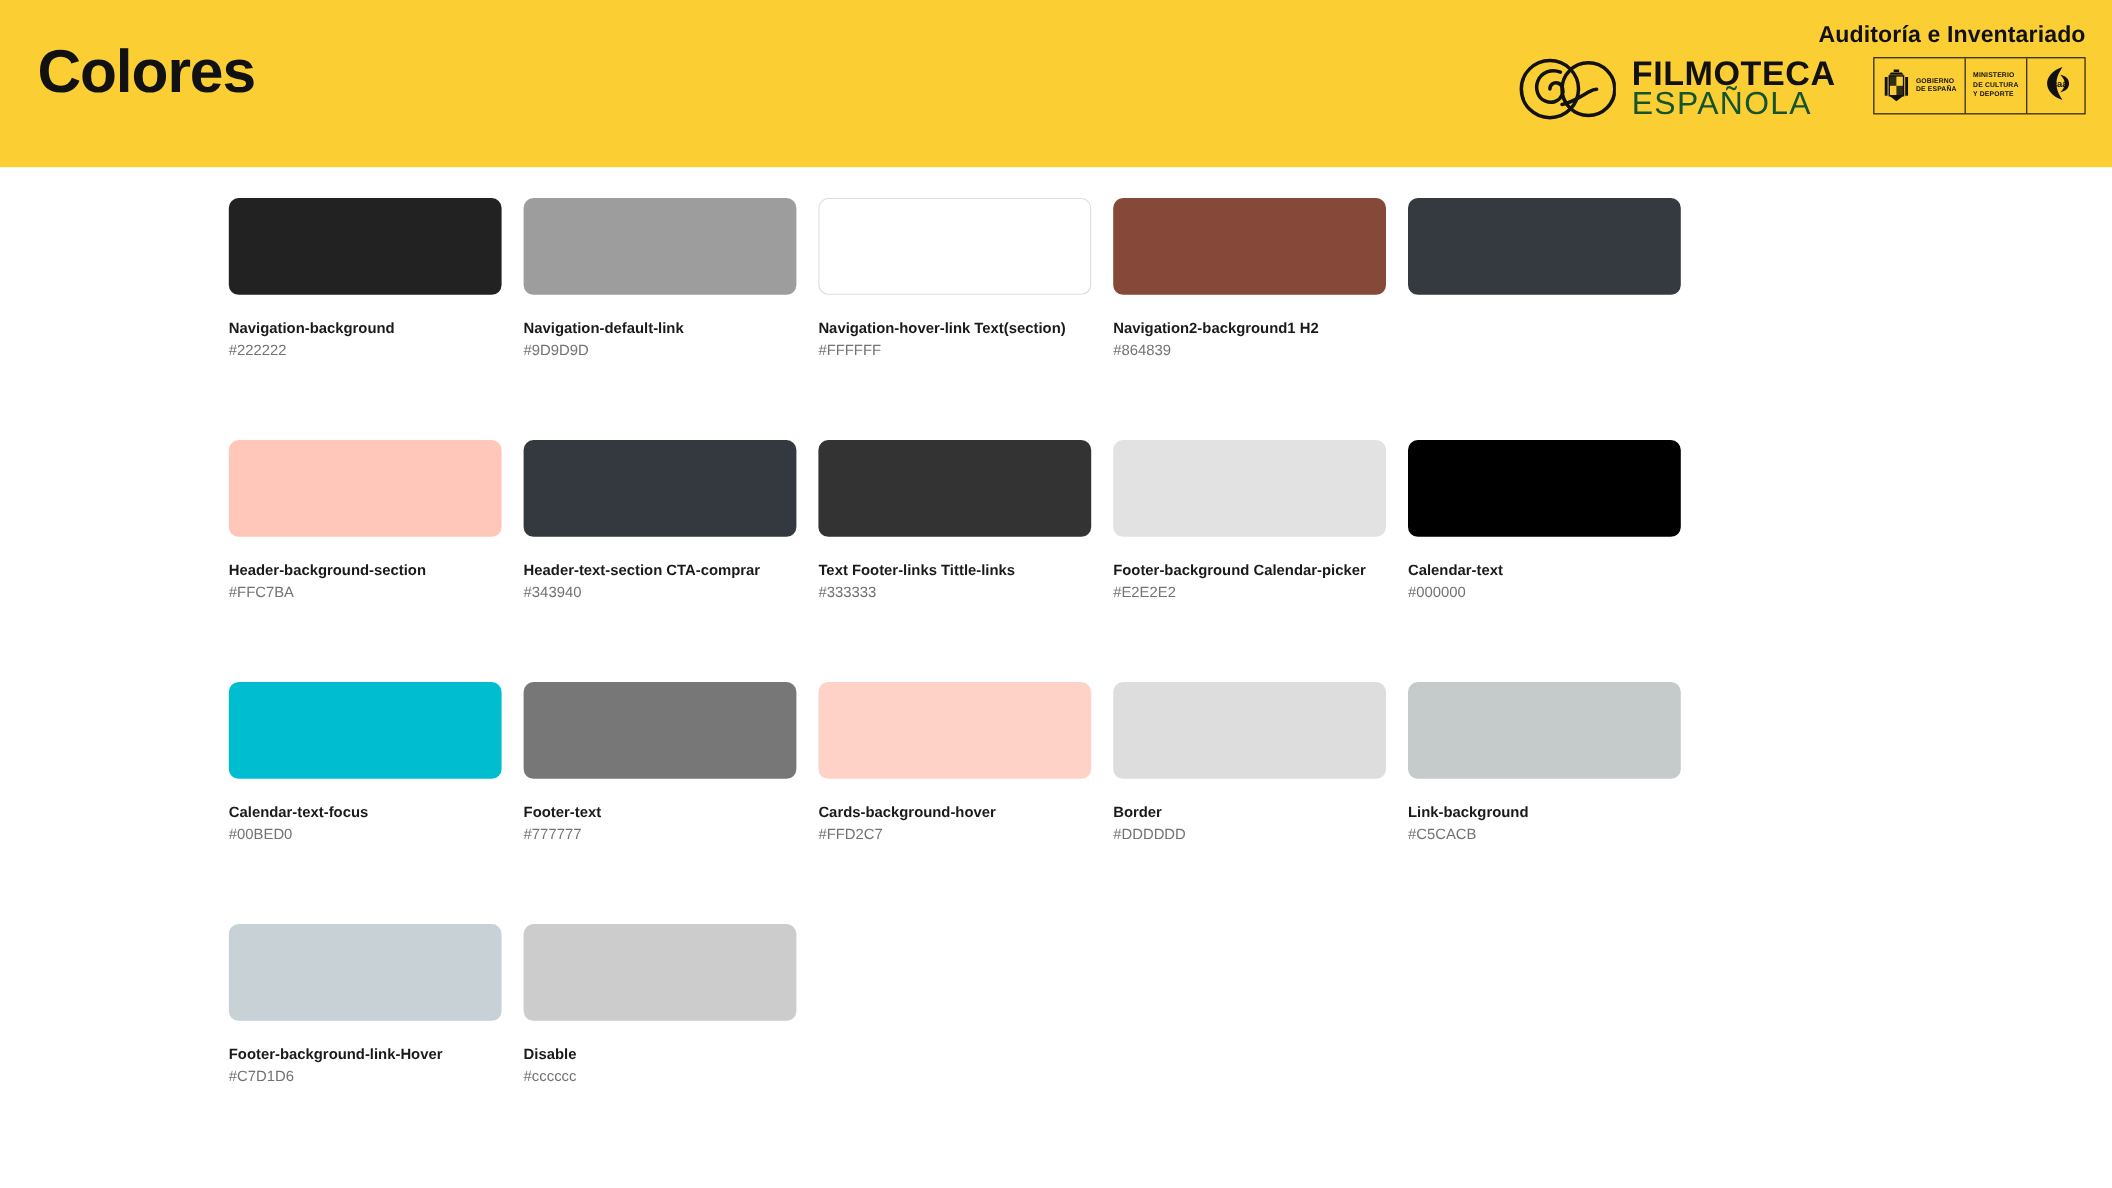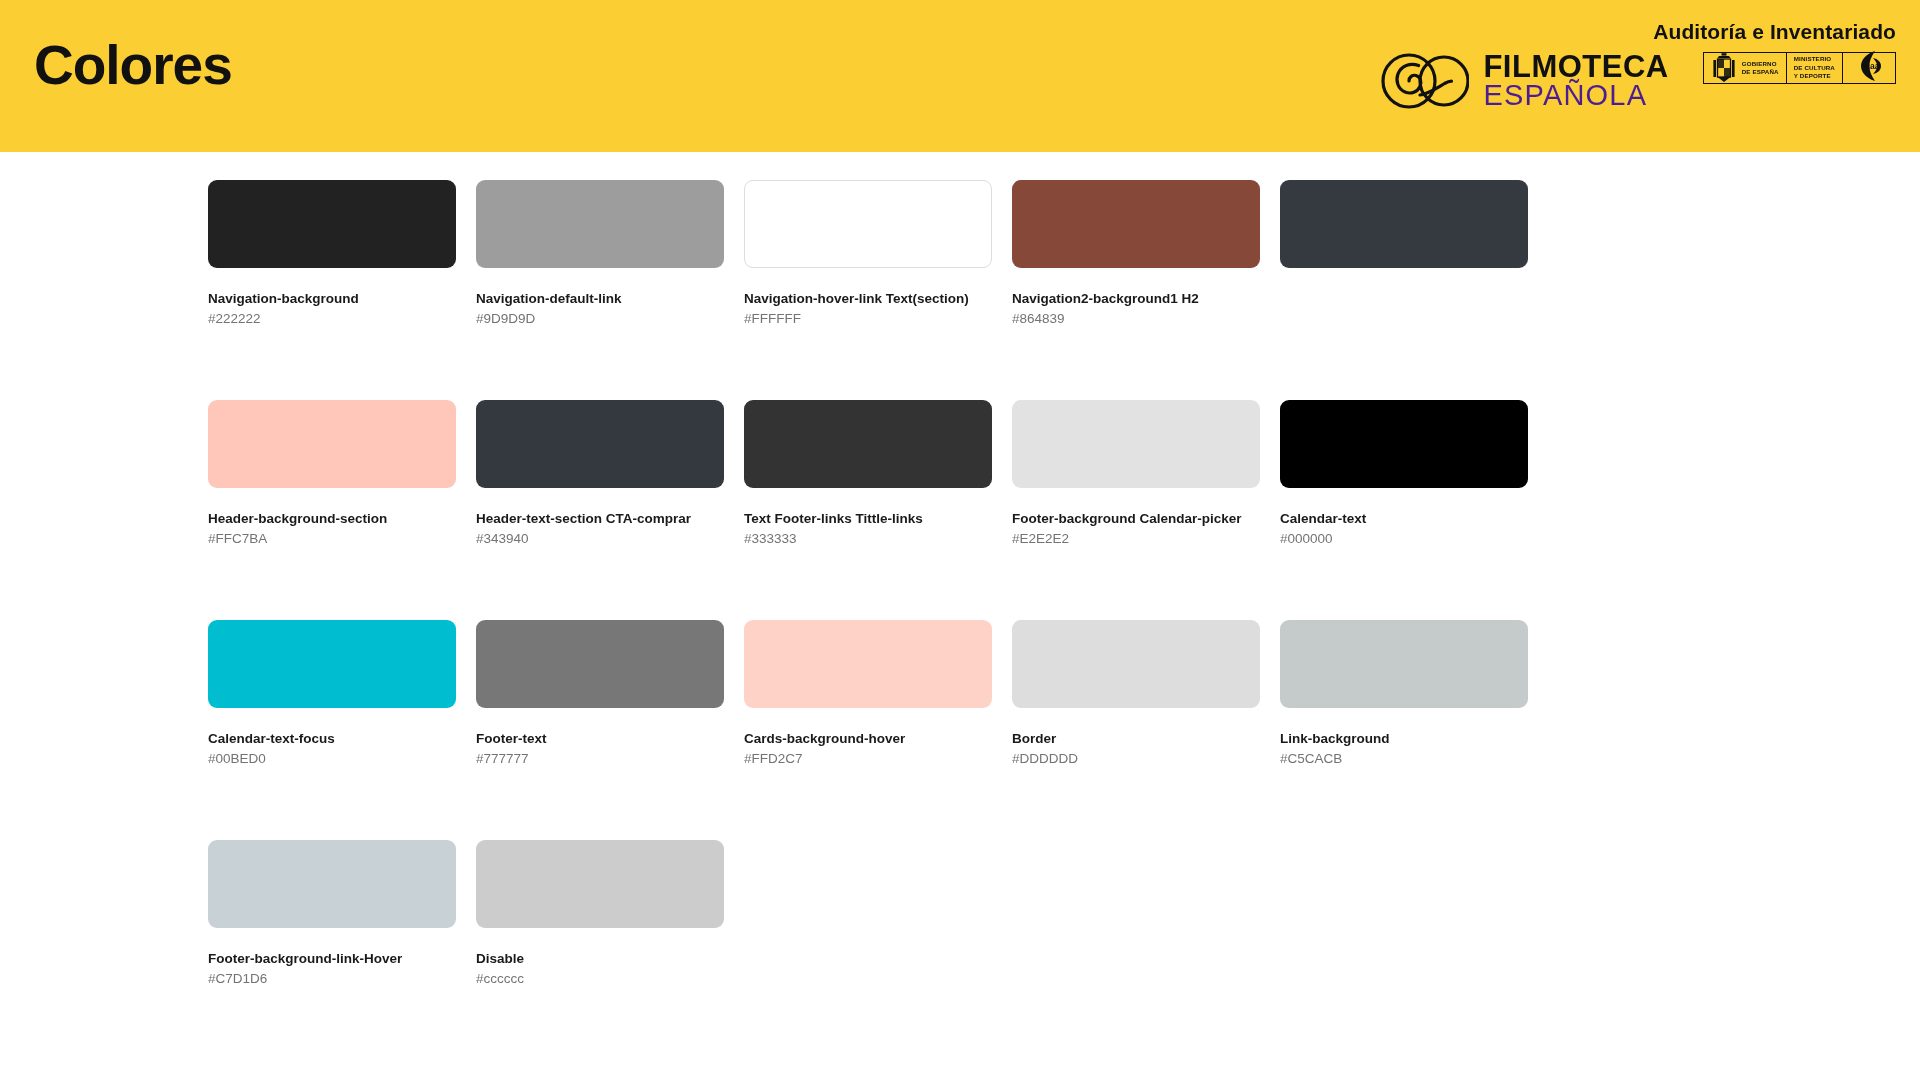--- a/index.html
+++ b/index.html
@@ -73,28 +73,28 @@
   .fw-top {
     font-size: 31px;
     font-weight: bold;
     letter-spacing: 0.5px;
     color: #111111;
   }
   .fw-bottom {
     font-size: 29px;
     font-weight: normal;
     letter-spacing: 1.2px;
-    color: #4c1d95;
+    color: #14532d;
   }
 
   
   .gov-badge {
     display: flex;
     border: 1.6px solid #111111;
-    height: 32px;
+    height: 52px;
     align-items: stretch;
   }
   .gov-cell {
     display: flex;
     align-items: center;
     padding: 0 7px;
     border-right: 1.6px solid #111111;
   }
   .gov-cell:last-child { border-right: none; }
 

